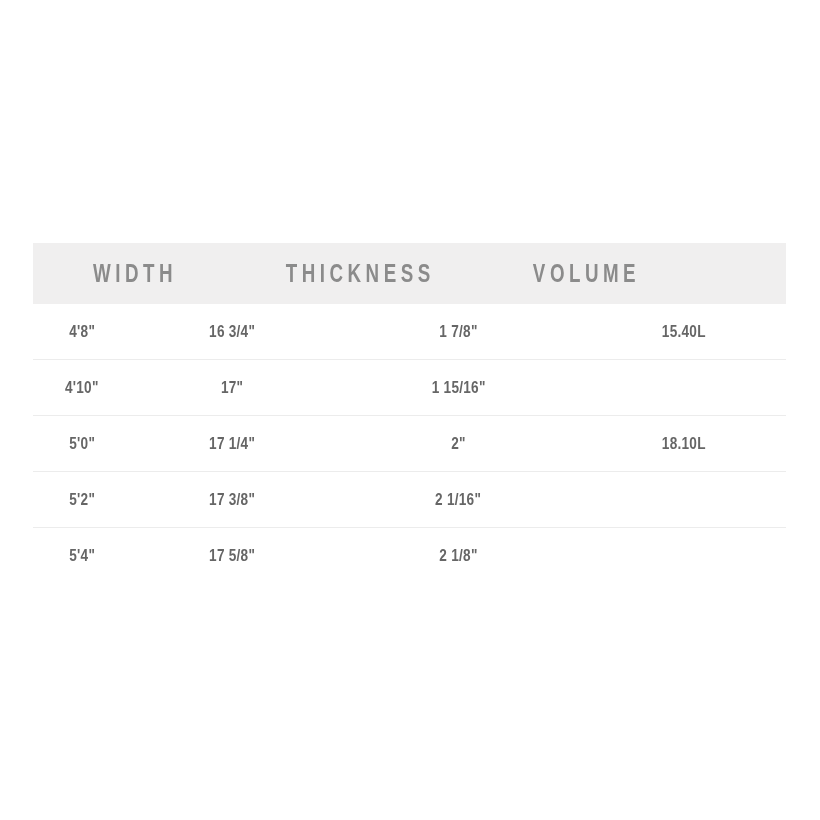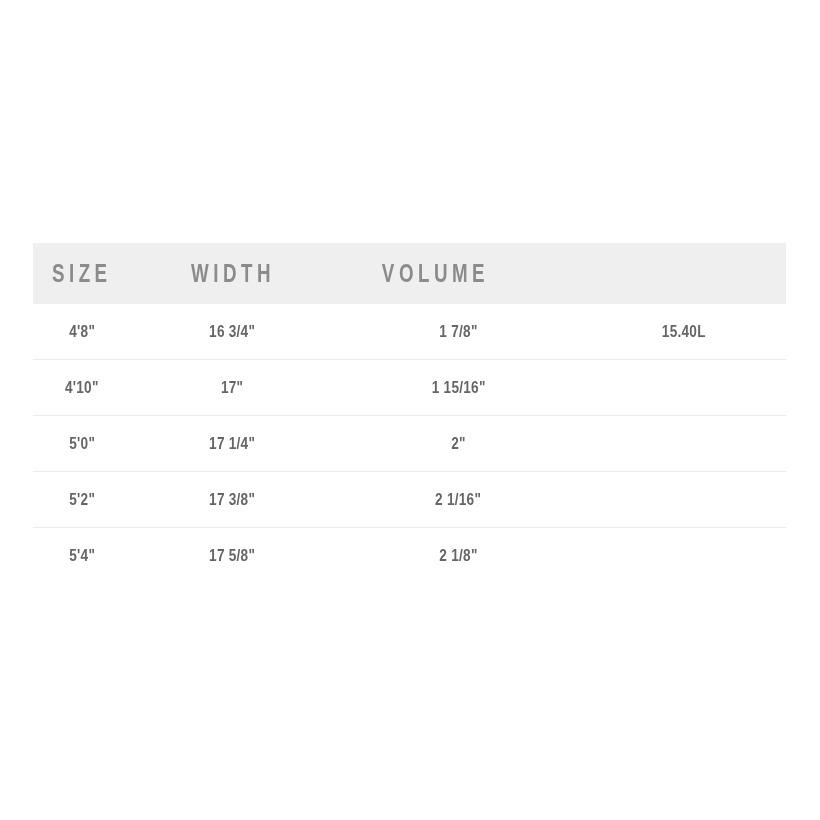--- a/index.html
+++ b/index.html
@@ -65,25 +65,25 @@
     white-space: nowrap;
   }
 </style>
 </head>
 <body>
 
 <div class="page">
   <div class="table-wrap">
 
     <div class="thead">
-      <div class="cell col-size">
-        <span class="hdr-text">SIZE</span>
-      </div>
       <div class="cell col-width">
         <span class="hdr-text">WIDTH</span>
+      </div>
+      <div class="cell col-thickness">
+        <span class="hdr-text">THICKNESS</span>
       </div>
       <div class="cell col-volume">
         <span class="hdr-text">VOLUME</span>
       </div>
     </div>
 
     <div class="trow">
       <div class="cell col-size">
         <span class="cell-text">4'8"</span>
       </div>
@@ -113,20 +113,23 @@
     <div class="trow">
       <div class="cell col-size">
         <span class="cell-text">5'0"</span>
       </div>
       <div class="cell col-width">
         <span class="cell-text">17 1/4"</span>
       </div>
       <div class="cell col-thickness">
         <span class="cell-text">2"</span>
       </div>
+      <div class="cell col-volume">
+        <span class="cell-text">18.10L</span>
+      </div>
     </div>
 
     <div class="trow">
       <div class="cell col-size">
         <span class="cell-text">5'2"</span>
       </div>
       <div class="cell col-width">
         <span class="cell-text">17 3/8"</span>
       </div>
       <div class="cell col-thickness">

